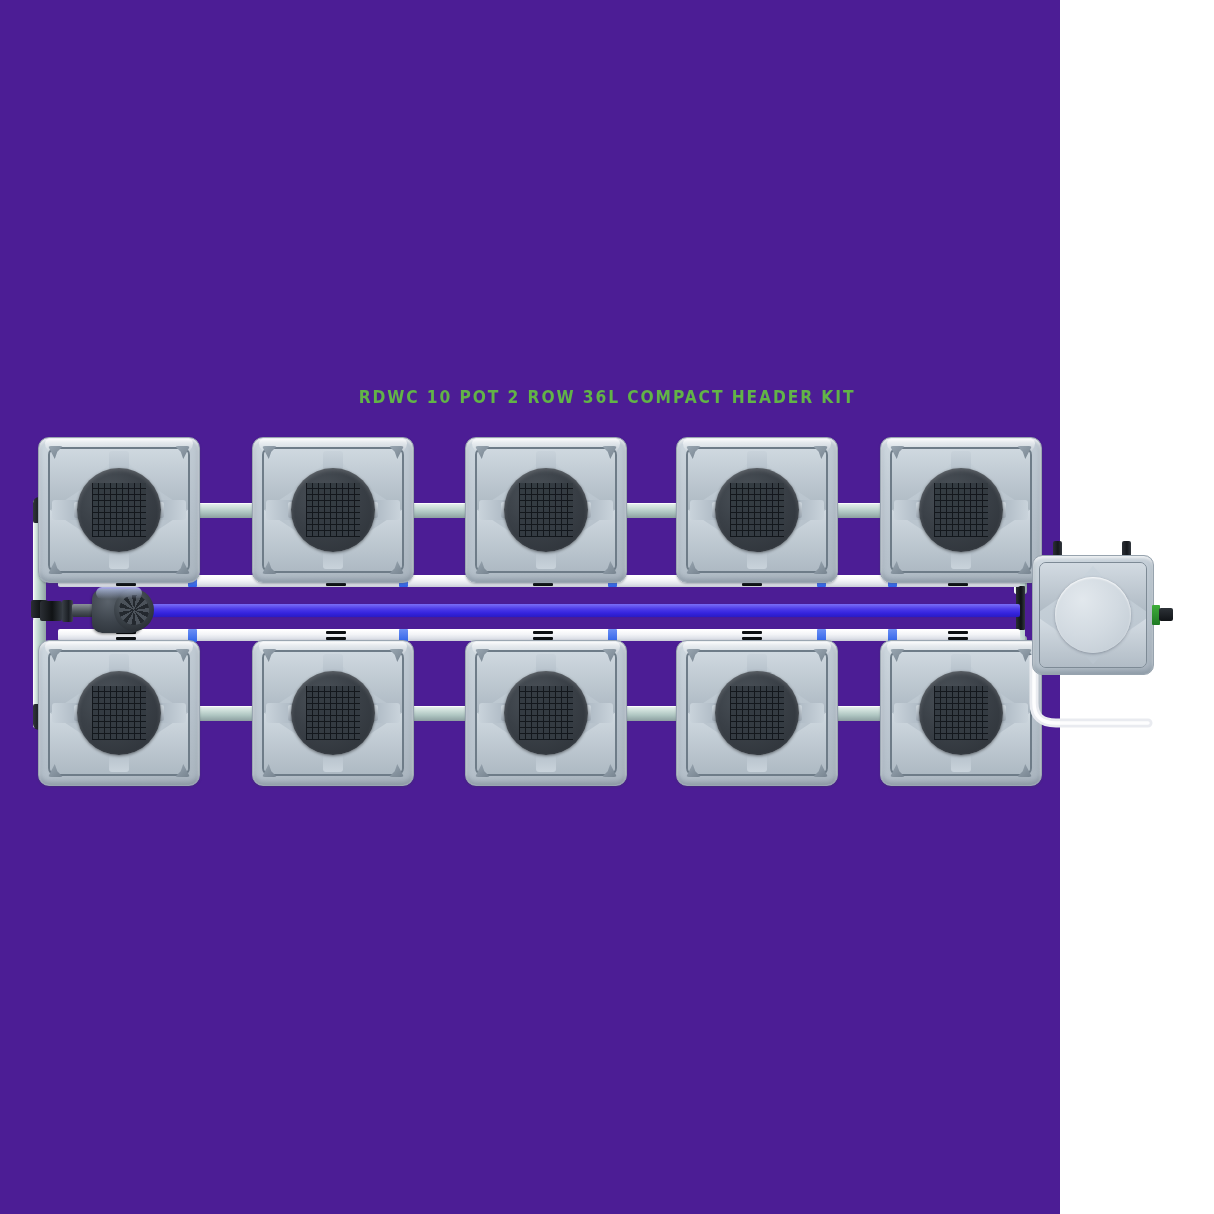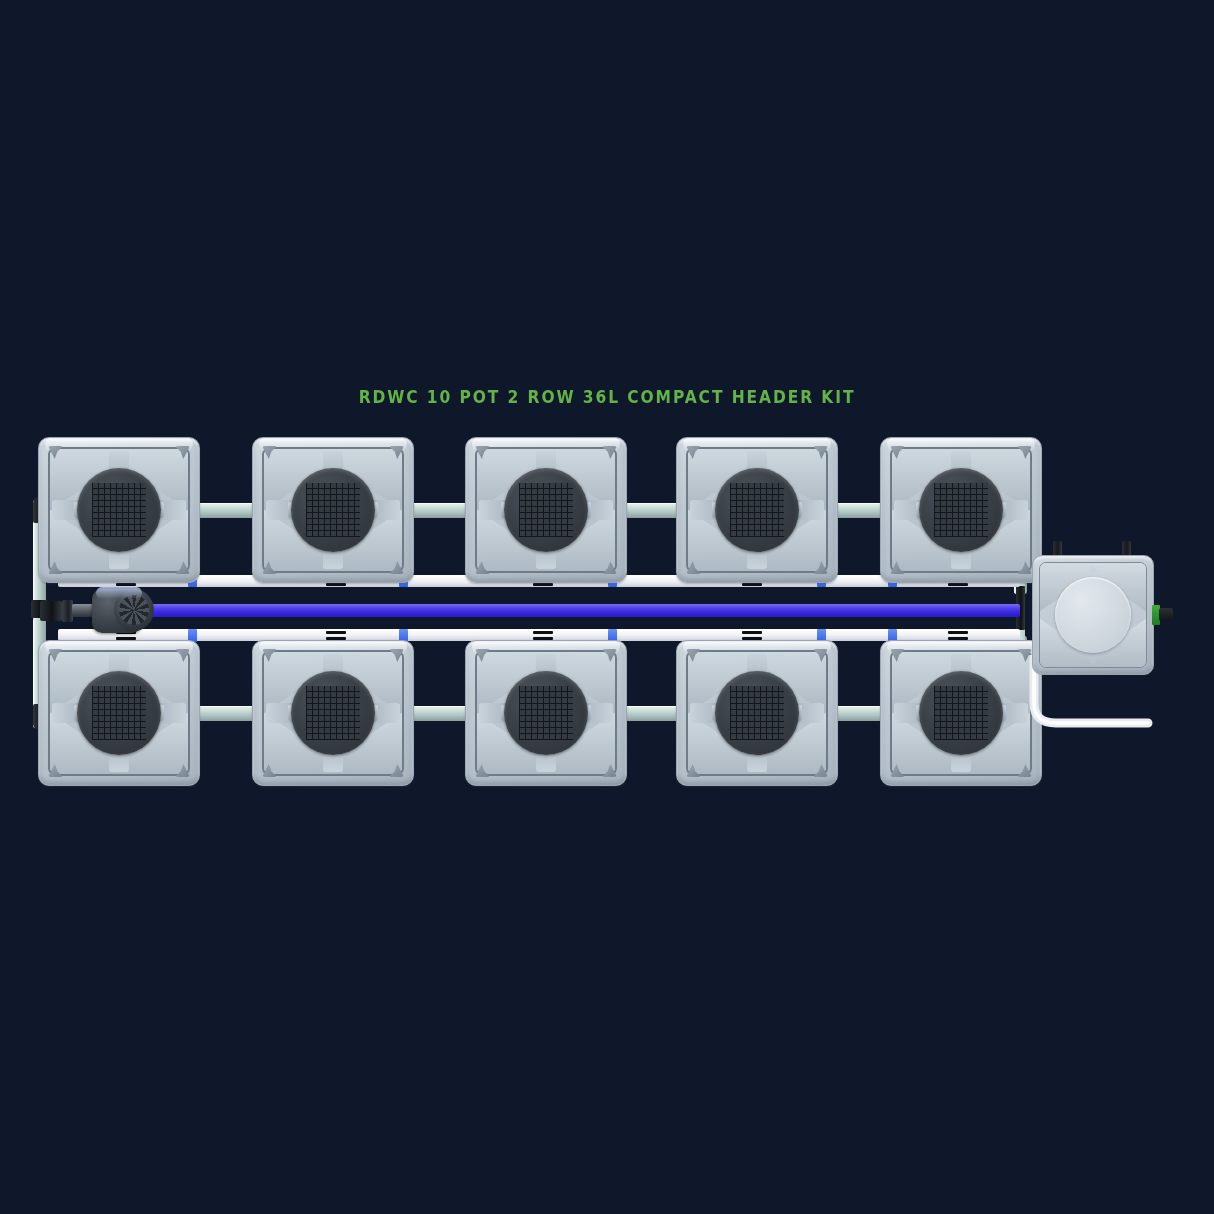--- a/index.html
+++ b/index.html
@@ -2,21 +2,21 @@
 <html><head>
 <meta charset="utf-8">
 <title>RDWC Kit Diagram</title>
 <style>
   html,body{margin:0;padding:0;background:#ffffff;}
   body{
     width:1214px;height:1214px;
     font-family:"Liberation Sans", sans-serif;
     overflow:hidden;position:relative;
   }
-  #stage{position:absolute;left:0;top:0;width:1214px;height:1214px;background:#0f172a;}
+  #stage{position:absolute;left:0;top:0;width:1060px;height:1214px;background:#4c1d95;}
 
   
   #title{
     position:absolute;left:0;top:389px;width:1214px;
     text-align:center;
     color:#62b447;
     font-family:"DejaVu Sans", sans-serif;
     font-size:15.5px;
     font-weight:600;
     letter-spacing:1.9px;

